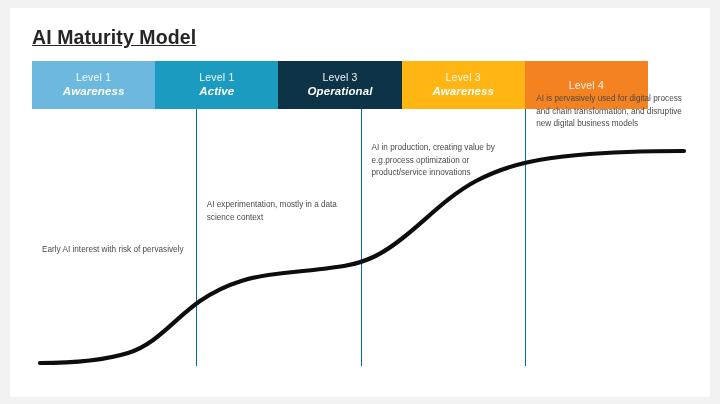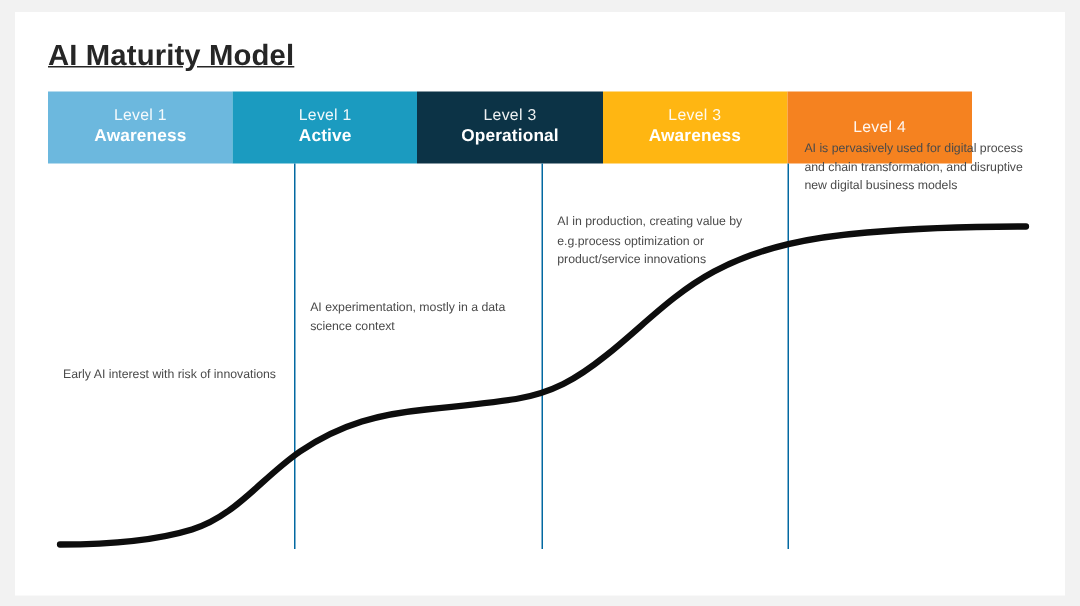--- a/index.html
+++ b/index.html
@@ -75,20 +75,21 @@
     font-size: 10.5px;
     font-weight: normal;
     opacity: 0.93;
     letter-spacing: 0.2px;
   }
   .level-head .nm {
     font-size: 11.5px;
     font-weight: bold;
     margin-top: 2px;
     letter-spacing: 0.1px;
+    font-style: italic;
   }
 
   
   .body-cols {
     position: absolute;
     left: 0;
     top: 48px;
     width: 658px;
     height: 257px;
     display: flex;
@@ -158,21 +159,21 @@
           <span class="lvl">Level 3</span>
           <span class="nm">Awareness</span>
         </div>
         <div class="level-head" style="background:#f58220">
           <span class="lvl">Level 4</span>
         </div>
       </div>
 
       <div class="body-cols">
         <div class="body-col">
-          <div class="col-text" style="top:135px">Early AI interest with risk of innovations</div>
+          <div class="col-text" style="top:135px">Early AI interest with risk of pervasively</div>
         </div>
         <div class="body-col">
           <div class="col-text" style="top:90px">AI experimentation, mostly in a data science context</div>
         </div>
         <div class="body-col">
           <div class="col-text" style="top:33px">AI in production, creating value by e.g.process optimization or product/service innovations</div>
         </div>
         <div class="body-col">
           <div class="col-text" style="top:-16px">AI is pervasively used for digital process and chain transformation, and disruptive new digital business models</div>
         </div>

